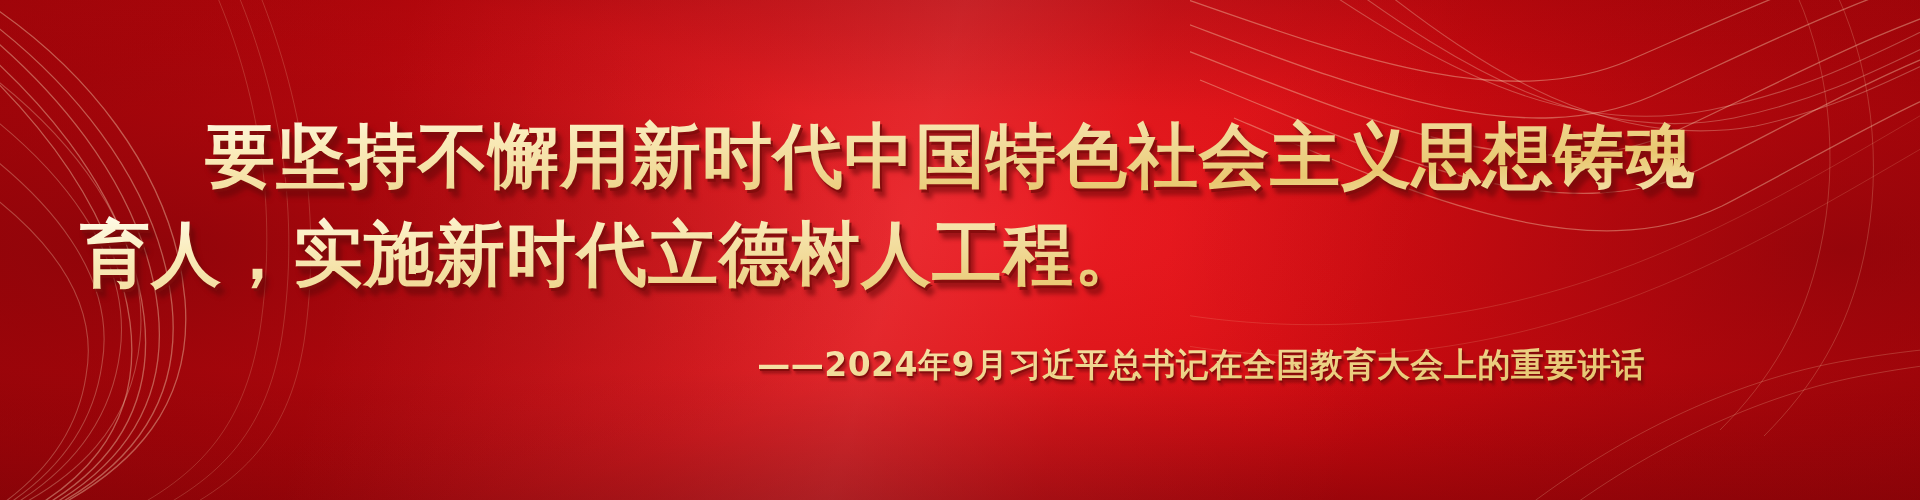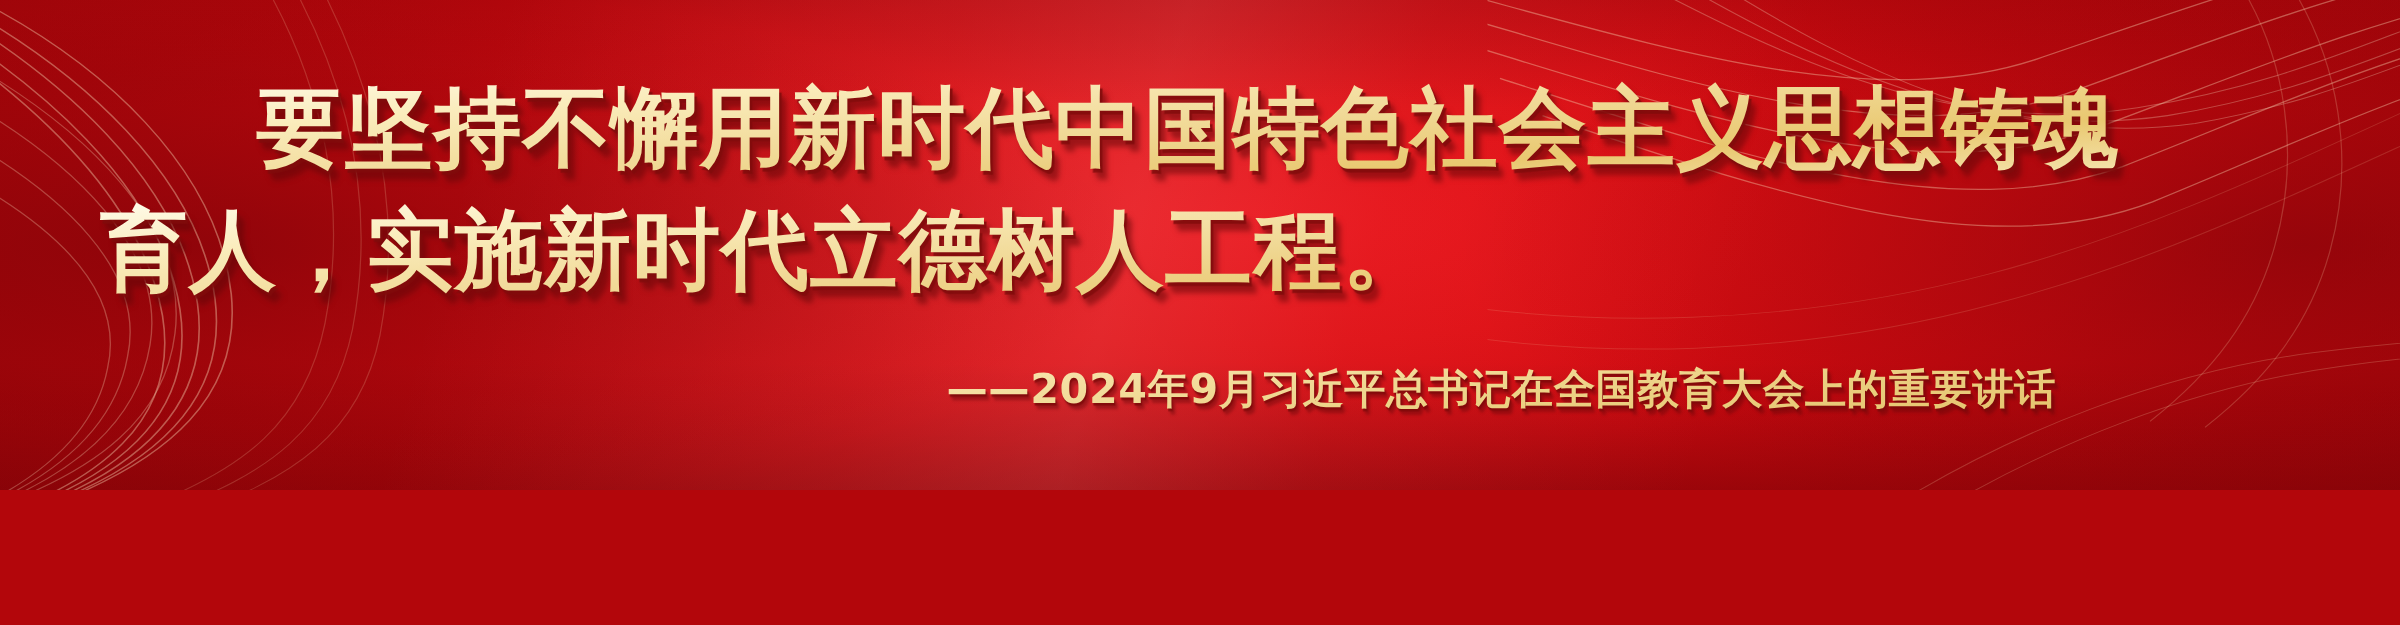--- a/index.html
+++ b/index.html
@@ -4,21 +4,21 @@
 <style>
   * { margin:0; padding:0; box-sizing:border-box; }
   html, body {
     width:1920px; height:500px;
     overflow:hidden;
     background:#b3060b;
     font-family:"Liberation Sans", sans-serif;
   }
   .banner {
     position:relative;
-    width:1920px; height:392px;
+    width:1920px; height:500px;
     overflow:hidden;
     background:
       radial-gradient(ellipse 70% 90% at 52% 45%, #e8131a 0%, #de0f14 28%, #cf0a10 52%, #b5060b 76%, #9d0409 100%);
     padding-left: 48px;
   }
   
   .vignette {
     position:absolute; inset:0;
     background:
       radial-gradient(ellipse 55% 75% at 8% 50%, rgba(125,3,8,0.72) 0%, rgba(125,3,8,0.34) 45%, rgba(125,3,8,0) 72%),

